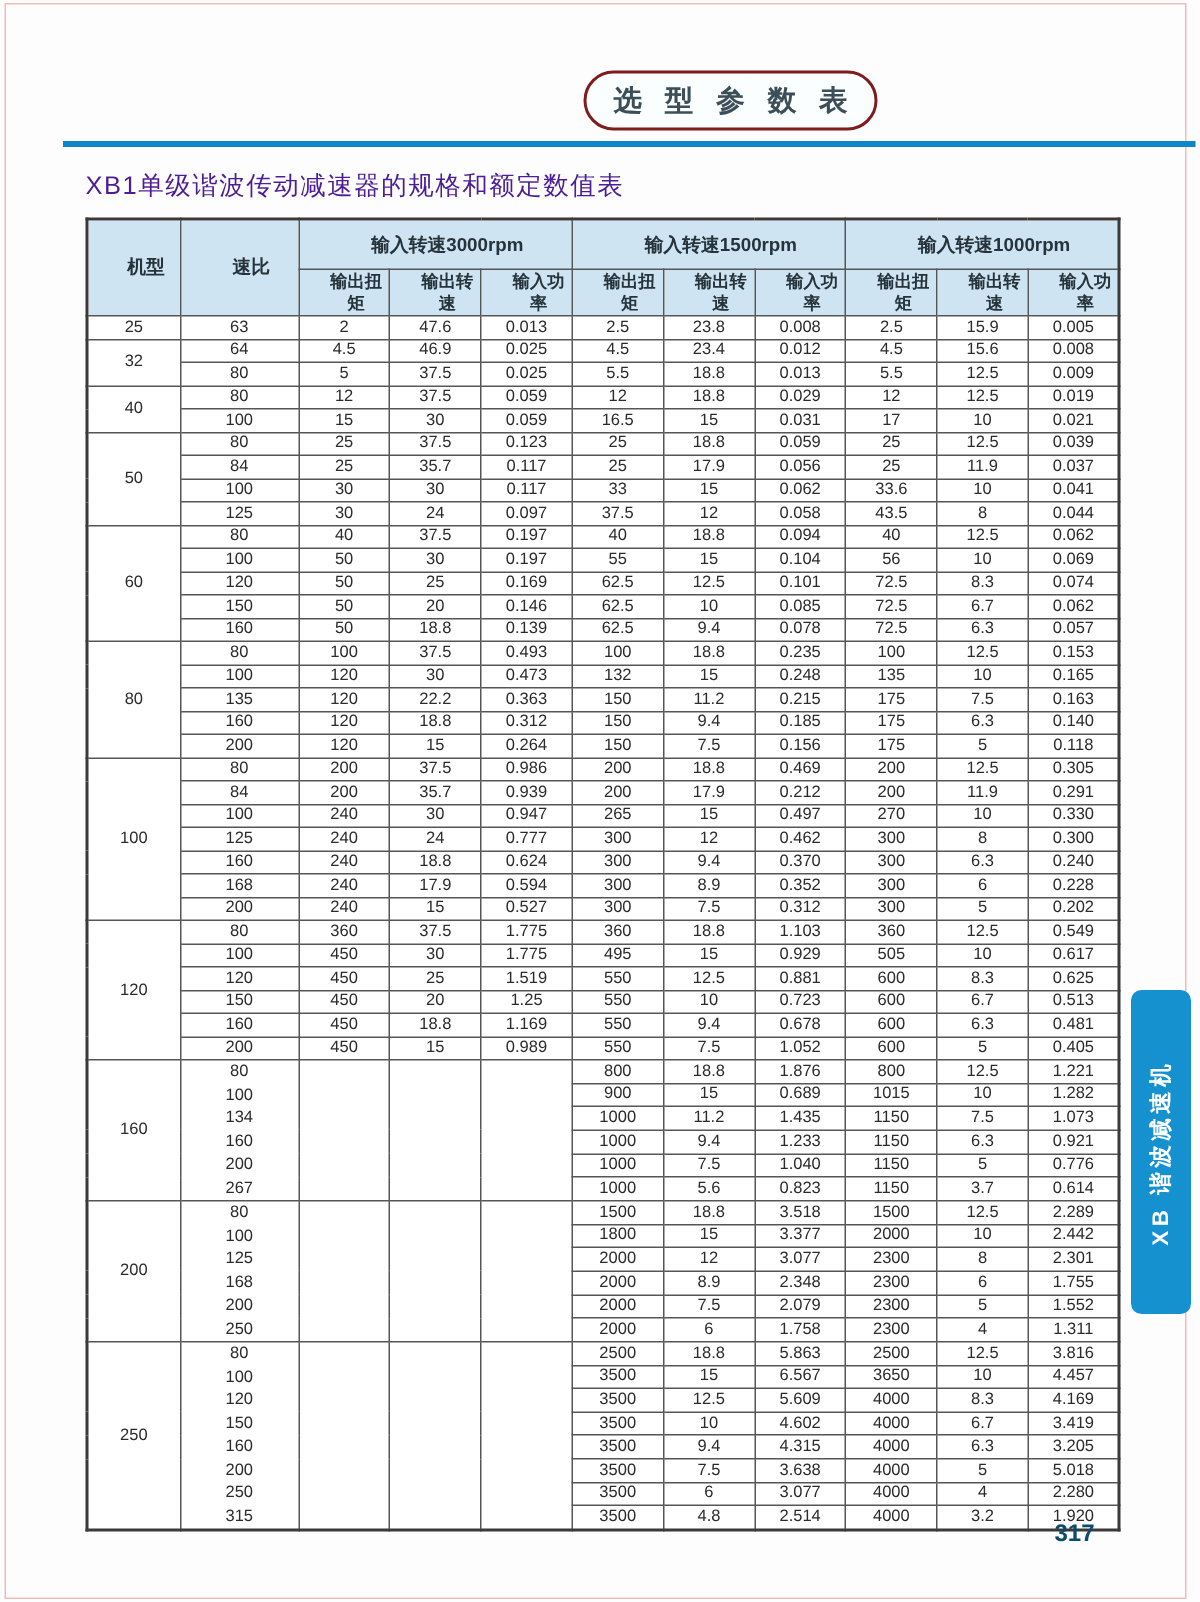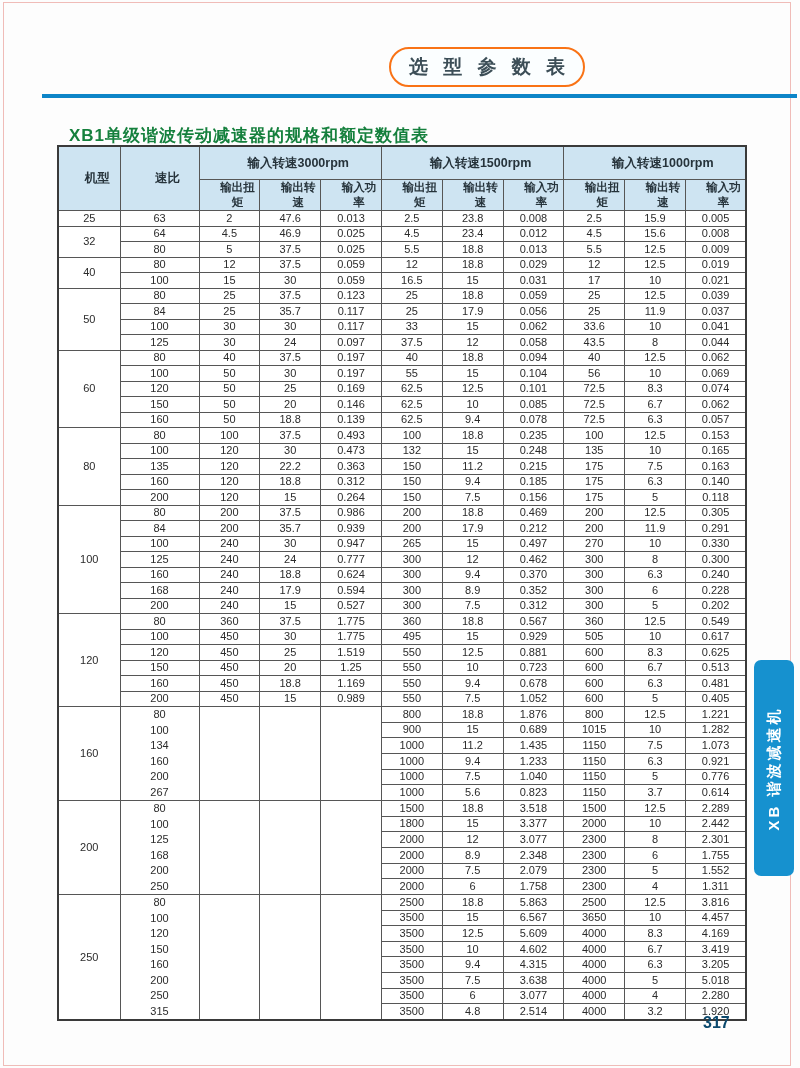--- a/index.html
+++ b/index.html
@@ -7,33 +7,33 @@
     width:800px;height:1068px;position:relative;overflow:hidden;
     background:#fdfdfd;
     font-family:"Liberation Sans","DejaVu Sans",sans-serif;
   }
   .page-border{
     position:absolute;left:3px;top:2px;right:9px;bottom:2px;
     border:1px solid #f0bcb8;pointer-events:none;
   }
   .badge{
     position:absolute;left:389px;top:47px;width:196px;height:40px;
-    border:2px solid #f97316;border-radius:22px;background:#fbfeff;
+    border:2px solid #7f1d1d;border-radius:22px;background:#fbfeff;
     display:flex;align-items:center;justify-content:center;box-sizing:border-box;
   }
   .badge span{
     font-size:19px;font-weight:bold;color:#3c4e57;
     letter-spacing:5px;text-indent:5px;white-space:nowrap;
   }
   .rule{
     position:absolute;left:42px;right:3px;top:94px;height:4px;background:#0d85c8;
   }
   .title{
-    position:absolute;left:57px;top:112px;margin:12px;
-    font-size:17px;font-weight:bold;color:#15803d;letter-spacing:1px;
+    position:absolute;left:57px;top:112px;margin:0;
+    font-size:17px;font-weight:normal;color:#4c1d95;letter-spacing:1px;
   }
   table.spec{
     position:absolute;left:57px;top:145px;width:688px;
     border-collapse:collapse;table-layout:fixed;
     border:2px solid #3a3a3a;
   }
   .spec th,.spec td{
     border:1px solid #565656;text-align:center;vertical-align:middle;
     padding:0;overflow:hidden;color:#2b2b2b;
   }
@@ -426,21 +426,21 @@
         <td>0.202</td>
       </tr>
       <tr>
         <td class="model-cell" rowspan="6">120</td>
         <td>80</td>
         <td>360</td>
         <td>37.5</td>
         <td>1.775</td>
         <td>360</td>
         <td>18.8</td>
-        <td>0.567</td>
+        <td>1.103</td>
         <td>360</td>
         <td>12.5</td>
         <td>0.549</td>
       </tr>
       <tr>
         <td>100</td>
         <td>450</td>
         <td>30</td>
         <td>1.775</td>
         <td>495</td>

